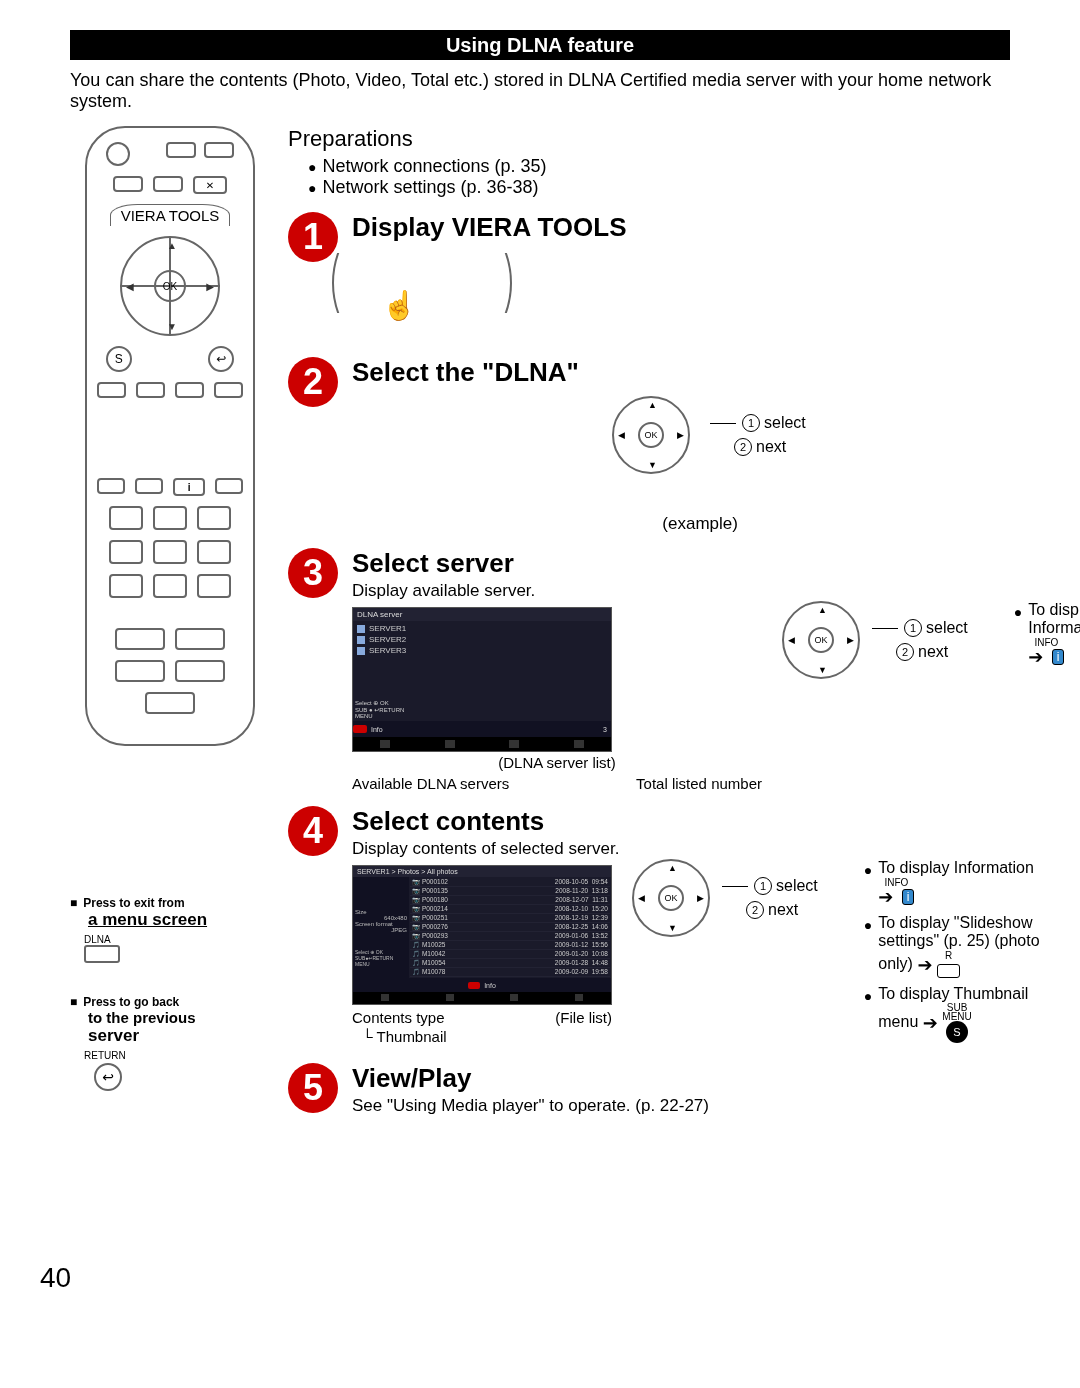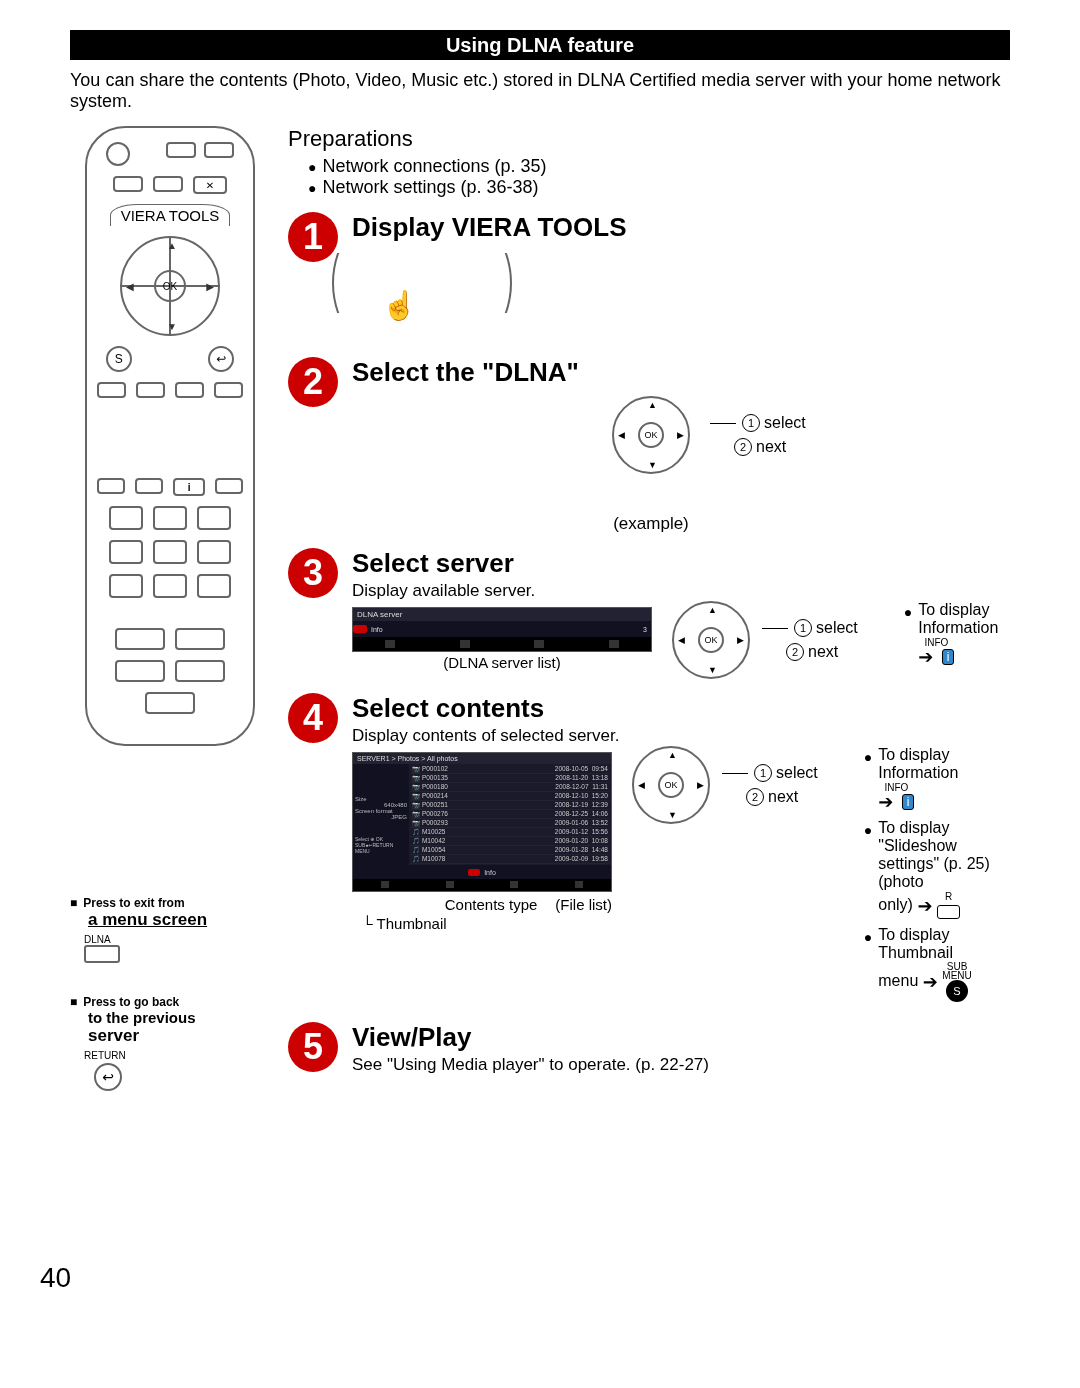--- a/index.html
+++ b/index.html
@@ -106,21 +106,21 @@
   .mini-pad .ok { position:absolute; width:26px;height:26px;border:2px solid #666;border-radius:50%;left:26px;top:26px;display:flex;align-items:center;justify-content:center;font-size:9px;}
   .mini-pad .arr { position:absolute; font-size:9px; }
   .pad-row { display:flex; align-items:center; gap:18px; margin-top: 8px; }
   .pad-labels { display:flex; flex-direction:column; gap:6px; font-size:16px; }
   .pad-labels .line { display:flex; align-items:center; gap:4px;}
   .circ-num { display:inline-flex; width:18px;height:18px;border:1.5px solid #000;border-radius:50%;align-items:center;justify-content:center;font-size:11px;}
   .example-label { text-align:center; font-size:17px; margin-top: 40px; }
 
   
   .tv-screen {
-    width: 300px; border:1px solid #555; margin-top:6px; font-size:8px; color:#ccc;
+    width: 260px; border:1px solid #555; margin-top:6px; font-size:8px; color:#ccc;
     background:#1a1a2a;
   }
   .tv-screen-hdr { background:#223; padding:2px 4px; font-size:8px; color:#ddd;}
   .tv-body { height: 100px; padding:2px; background:#1a1a2a; position:relative;}
   .srv-row { display:flex; gap:4px; align-items:center; padding: 1px 2px; font-size: 8px;}
   .srv-ico { width:8px;height:8px;background:#8ad; }
   .tv-footer { background:#112; height:16px; display:flex; align-items:center; justify-content:center; gap:4px; font-size:7px; color:#ddd;}
   .tv-footer .red { width:14px;height:8px;background:#c00;border-radius:2px;}
   .tv-bottom-icons { background:#000; height:14px; display:flex; justify-content:space-around; align-items:center;}
   .tv-bottom-icons span { width:10px;height:8px;background:#333;}
@@ -144,21 +144,21 @@
   .file-screen { width: 260px; border:1px solid #555; background:#1a1a2a; font-size:7px; color:#ccc; margin-top:6px;}
   .file-hdr { background:#223; padding:2px 4px; font-size:7px; color:#ddd;}
   .file-side-row { display:flex; }
   .file-side { width:56px; padding:2px; font-size:6px; color:#bbb; background:#112;}
   .file-list { flex:1; padding:1px;}
   .file-row { display:flex; justify-content:space-between; padding:0 2px; font-size:6.5px; border-bottom:1px solid #223;}
   .file-foot { background:#112; height:14px; display:flex;align-items:center;justify-content:center;gap:4px;}
   .file-foot .red {width:12px;height:7px;background:#c00;border-radius:2px;}
   .file-bot {background:#000;height:12px;display:flex;justify-content:space-around;}
   .file-bot span{width:8px;height:7px;background:#333;margin-top:2px;}
-  .file-caption { font-size:15px; margin-top:4px; display:flex; gap:18px; justify-content:flex-end;}
+  .file-caption { font-size:15px; margin-top:4px; display:flex; gap:18px; justify-content:space-between;}
   .thumb-label { font-size:15px; margin-left: 10px; margin-top:2px;}
 
   
   .left-instr { margin-top: 150px; }
   .instr-block { margin-bottom: 30px; }
   .instr-title { font-weight:bold; font-size:12px; display:flex; gap:6px;}
   .instr-title::before { content:"■"; }
   .exit-key { font-size:10px; margin-top:4px; margin-left: 14px;}
   .exit-box { display:inline-block; width:36px;height:18px;border:2px solid #666;border-radius:3px;}
   .ret-circle {
@@ -172,21 +172,21 @@
   .step3-col-a { flex: 0 0 auto; }
   .step3-col-b { flex: 0 0 auto; display:flex; align-items:center; }
   .step3-col-c { flex: 1; }
   .leader { display:inline-block; width:26px; border-top:1px solid #000; vertical-align:middle; margin: 0 2px;}
 </style>
 </head>
 <body>
 
 <div class="page">
   <div class="section-bar">Using DLNA feature</div>
-  <div class="intro">You can share the contents (Photo, Video, Music etc.) stored in DLNA Certified media server with your home network system.</div>
+  <div class="intro">You can share the contents (Photo, Video, Total etc.) stored in DLNA Certified media server with your home network system.</div>
 
   <div class="layout">
 
     <div class="left-col">
       <div class="remote">
         <div class="remote-row" style="justify-content:space-between;width:88%;">
           <div class="power"></div>
           <div style="display:flex;gap:8px;">
             <div class="btn-s"></div>
             <div class="btn-s"></div>
@@ -326,33 +326,52 @@
 
       <div class="step">
         <div class="step-num">3</div>
         <div class="step-body">
           <div class="step-title">Select server</div>
           <div class="step-sub">Display available server.</div>
           <div class="step3-row">
             <div class="step3-col-a">
               <div class="tv-screen">
                 <div class="tv-screen-hdr">DLNA server</div>
+                <div class="tv-body">
+                  <div class="srv-row">
+                      <span class="srv-ico"></span>
+                      <span>SERVER1</span>
+                    </div>
+                  <div class="srv-row">
+                      <span class="srv-ico"></span>
+                      <span>SERVER2</span>
+                    </div>
+                  <div class="srv-row">
+                      <span class="srv-ico"></span>
+                      <span>SERVER3</span>
+                    </div>
+                  <div style="position:absolute;left:2px;bottom:2px;font-size:6px;">Select ⊕ OK<br>SUB ● ↩RETURN<br>MENU</div>
+                </div>
                 <div class="tv-footer">
                     <span class="red"></span>
                     <span>Info</span>
                     <span style="margin-left:auto;margin-right:4px;">3</span>
                   </div>
                 <div class="tv-bottom-icons">
                     <span></span>
                     <span></span>
                     <span></span>
                     <span></span>
                   </div>
               </div>
               <div class="caption-center">(DLNA server list)</div>
+              <div class="tv-under-labels">
+                <span>Available DLNA servers</span>
+                <span>Total listed number</span>
+              </div>
             </div>
             <div class="step3-col-b">
               <div class="mini-pad">
                 <div class="ring"></div>
                 <div class="ok">OK</div>
                 <div class="arr" style="left:36px;top:4px;">▲</div>
                 <div class="arr" style="left:36px;bottom:4px;">▼</div>
                 <div class="arr" style="left:6px;top:34px;">◀</div>
                 <div class="arr" style="right:6px;top:34px;">▶</div>
               </div>

